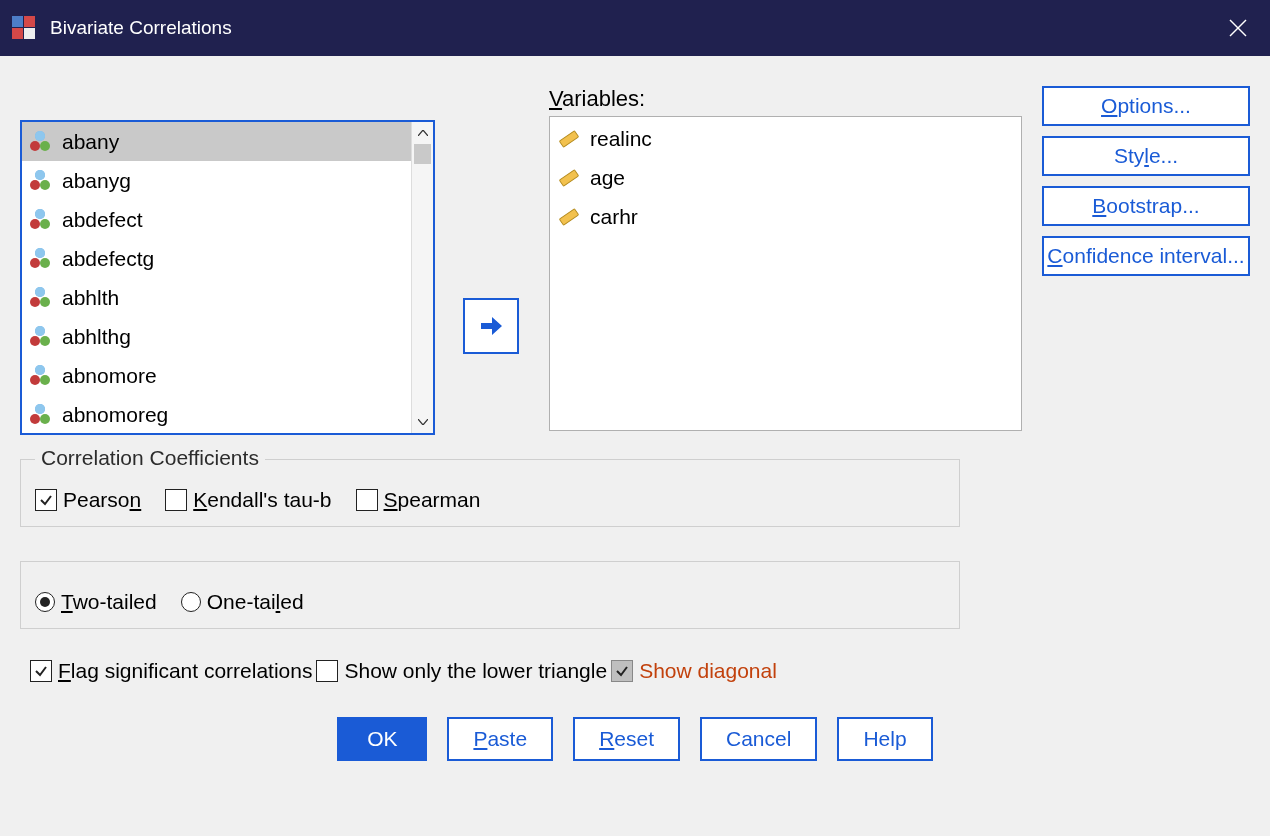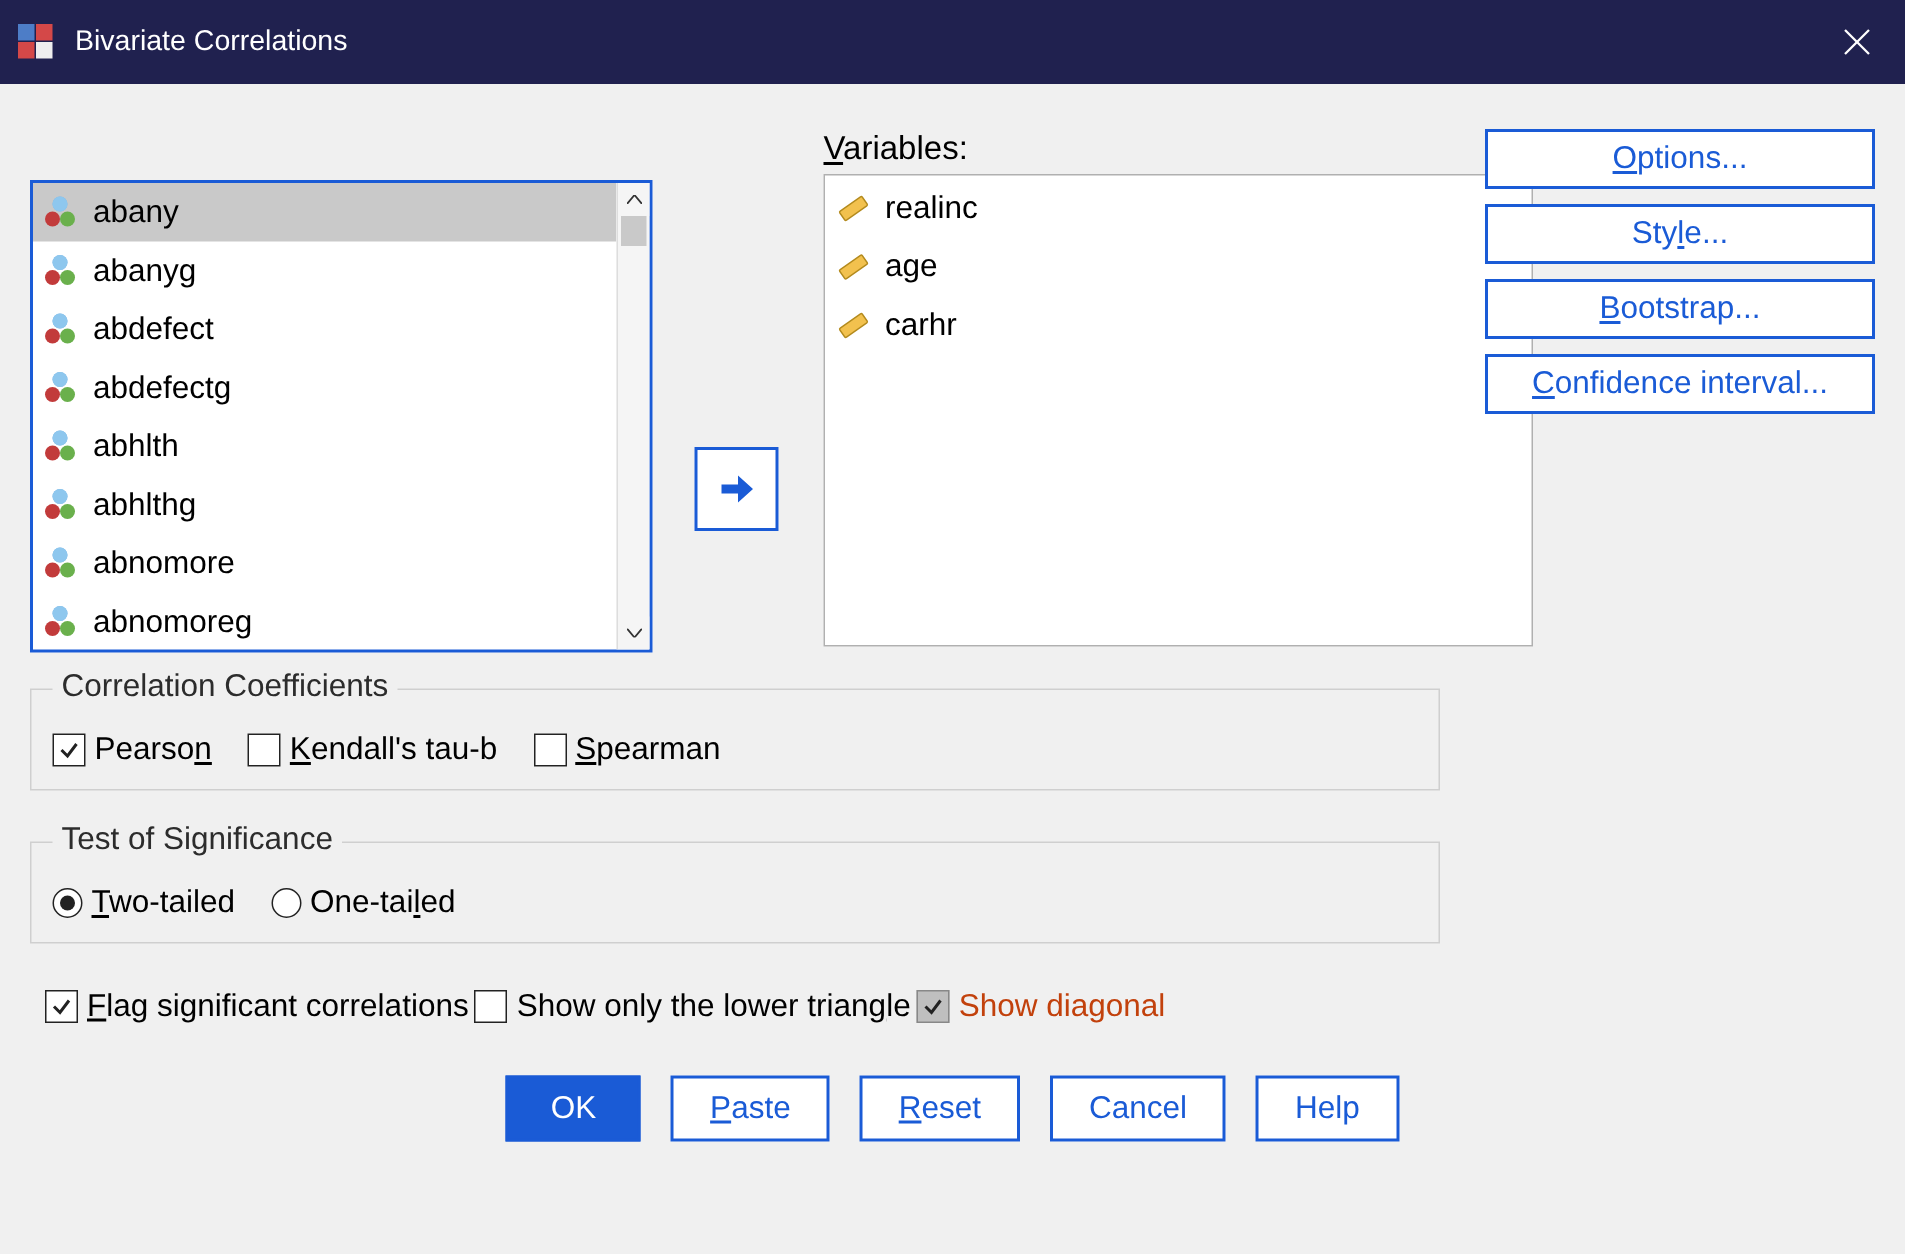--- a/index.html
+++ b/index.html
@@ -46,21 +46,21 @@
   }
   .top-row {
     display: flex;
     align-items: flex-start;
     gap: 28px;
   }
   .side-buttons {
     position: absolute;
     right: 20px;
     top: 30px;
-    width: 260px;
+    width: 208px;
     display: flex;
     flex-direction: column;
     gap: 10px;
   }
   .side-btn {
     border: 2px solid #1a5bd6;
     background: #fff;
     color: #1a5bd6;
     font-size: 21px;
     padding: 6px 0;
@@ -446,21 +446,20 @@
           <span><span class="ul">K</span>endall's tau-b</span>
         </span>
         <span class="chk">
           <span class="chk-box"></span>
           <span><span class="ul">S</span>pearman</span>
         </span>
       </div>
   </div>
 
   <div class="groupbox" style="margin-top:34px;">
-    <div class="groupbox-label">Test of Significance</div>
     <div class="radio-row" id="sig-row">
         <span class="rad selected">
           <span class="rad-circle">
             <span class="rad-dot"></span>
           </span>
           <span><span class="ul">T</span>wo-tailed</span>
         </span>
         <span class="rad">
           <span class="rad-circle"></span>
           <span>One-tai<span class="ul">l</span>ed</span>

